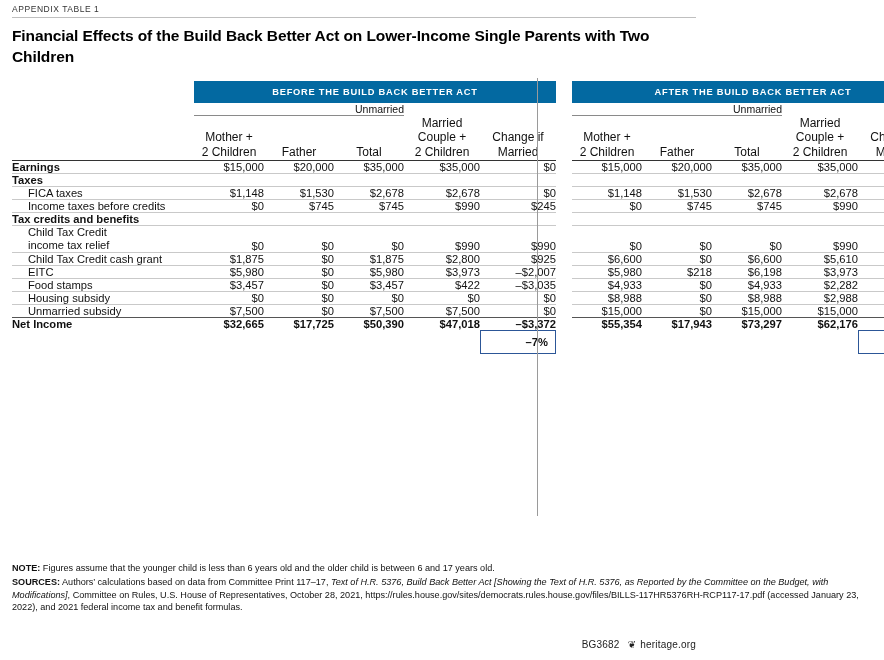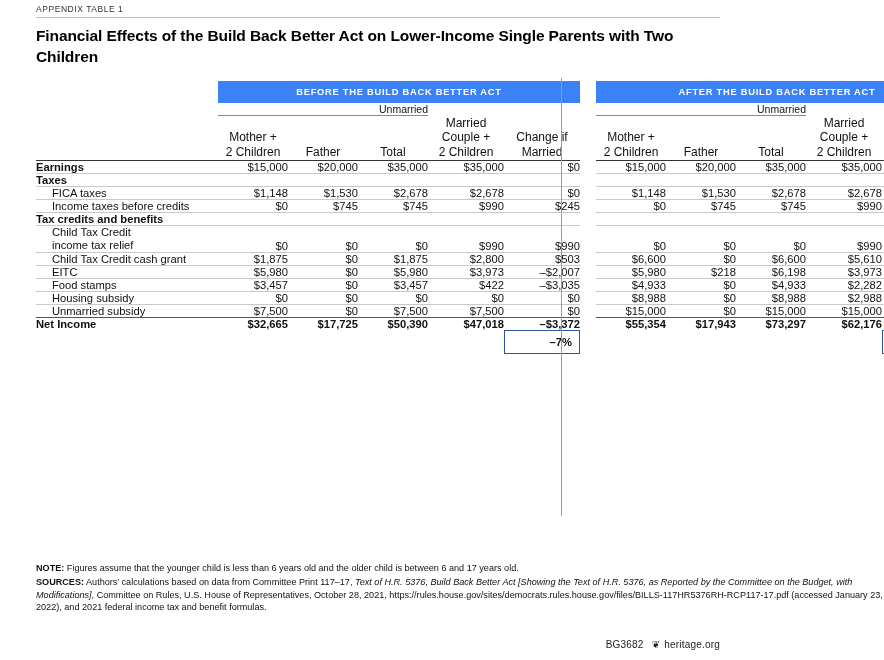--- a/index.html
+++ b/index.html
@@ -14,21 +14,20 @@
     color: #111111;
     position: relative;
     overflow: hidden;
   }
   .page {
     width: 708px;
     height: 660px;
     position: relative;
     box-sizing: border-box;
     padding: 0 12px;
-    margin-left: 24px;
   }
   .appendix-label {
     font-size: 8.5px;
     letter-spacing: 0.55px;
     color: #333333;
     padding-top: 4px;
     padding-bottom: 3px;
     border-bottom: 1px solid #bfbfbf;
     font-weight: normal;
   }
@@ -49,21 +48,21 @@
   table.main td, table.main th {
     padding: 0;
     vertical-align: bottom;
   }
   .col-label { width: 182px; }
   .col-num { width: 70px; }
   .col-num-wide { width: 76px; }
   .col-gap { width: 16px; }
 
   .band {
-    background: #3b82f6;
+    background: #0369a1;
     color: #ffffff;
     font-size: 9.3px;
     font-weight: bold;
     letter-spacing: 0.75px;
     text-align: center;
     height: 22px;
     line-height: 22px;
   }
   .unmarried-head {
     font-size: 10.5px;
@@ -354,21 +353,21 @@
       <td class="num">$990</td>
       <td class="num">$990</td>
     </tr>
 
     <tr class="ruled">
       <td class="row-label indent">Child Tax Credit cash grant</td>
       <td class="num">$1,875</td>
       <td class="num">$0</td>
       <td class="num">$1,875</td>
       <td class="num">$2,800</td>
-      <td class="num">$503</td>
+      <td class="num">$925</td>
       <td class="spacer"></td>
       <td class="num">$6,600</td>
       <td class="num">$0</td>
       <td class="num">$6,600</td>
       <td class="num">$5,610</td>
       <td class="num">–$990</td>
     </tr>
 
     <tr class="ruled">
       <td class="row-label indent">EITC</td>

